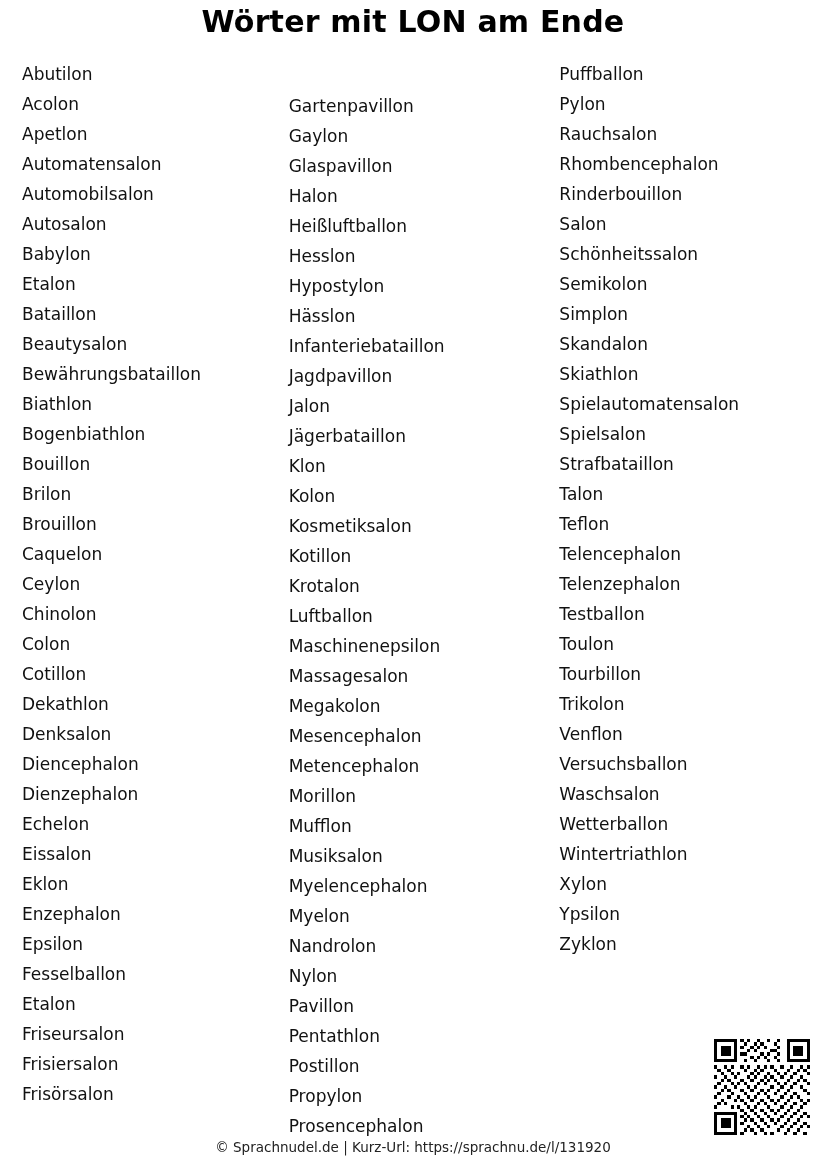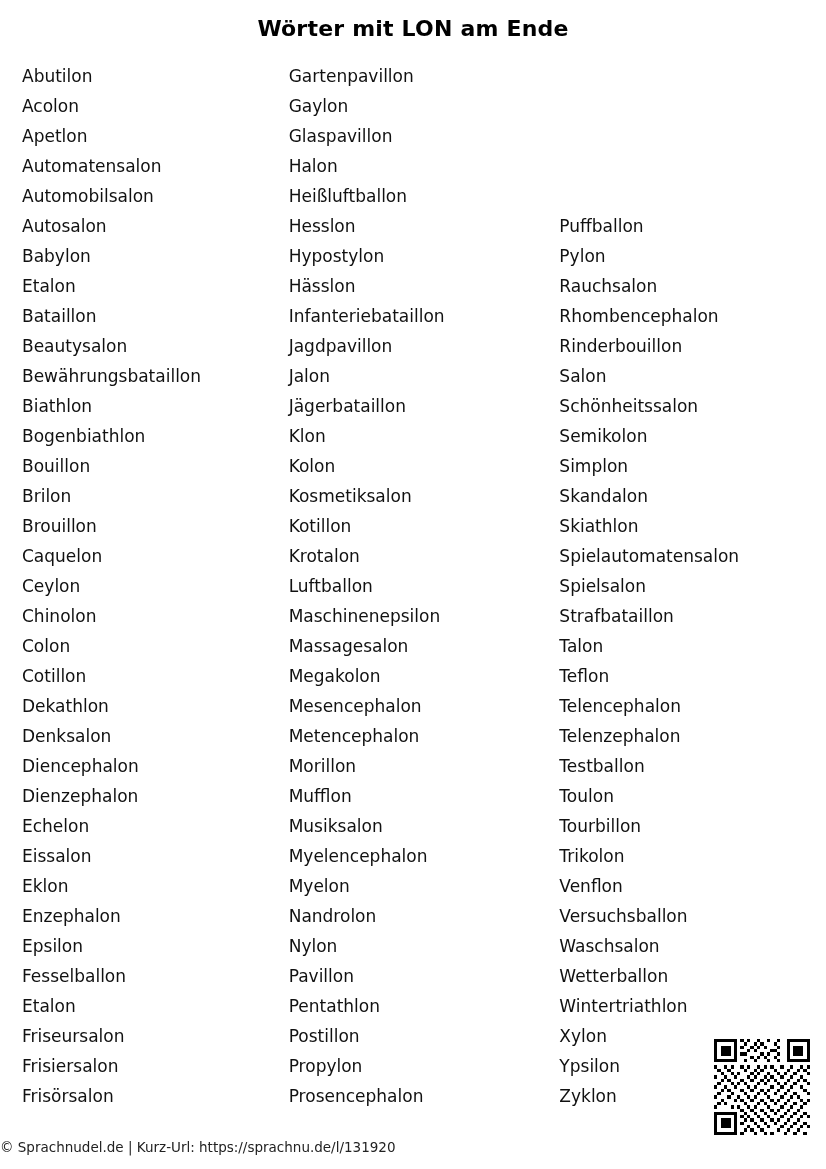--- a/index.html
+++ b/index.html
@@ -16,58 +16,59 @@
     overflow: hidden;
   }
   .page {
     width: 826px;
     height: 1169px;
     position: relative;
     box-sizing: border-box;
   }
   .title {
     text-align: center;
-    font-size: 22px;
+    font-size: 30px;
     font-weight: bold;
     letter-spacing: 0.2px;
     margin: 0;
-    padding-top: 16px;
+    padding-top: 4px;
     padding-bottom: 6px;
     color: #000000;
   }
   .columns {
     display: flex;
     flex-direction: row;
     padding: 14px 22px 0 22px;
     box-sizing: border-box;
     gap: 0px;
   }
   .column {
     flex: 1 1 0;
     display: flex;
     flex-direction: column;
-    justify-content: flex-end;
   }
   .column:nth-child(2) {
     padding-left: 22px;
+    margin-top: 32px;
   }
   .column:nth-child(3) {
     padding-left: 26px;
   }
   .word {
     font-size: 17px;
     line-height: 30px;
     color: #111111;
     white-space: nowrap;
   }
   .footer {
     position: absolute;
     left: 0;
     right: 0;
     bottom: 14px;
+    text-align: center;
     font-size: 13.5px;
     color: #222222;
   }
   .qr {
     position: absolute;
     right: 16px;
     bottom: 34px;
     width: 96px;
     height: 96px;
   }

